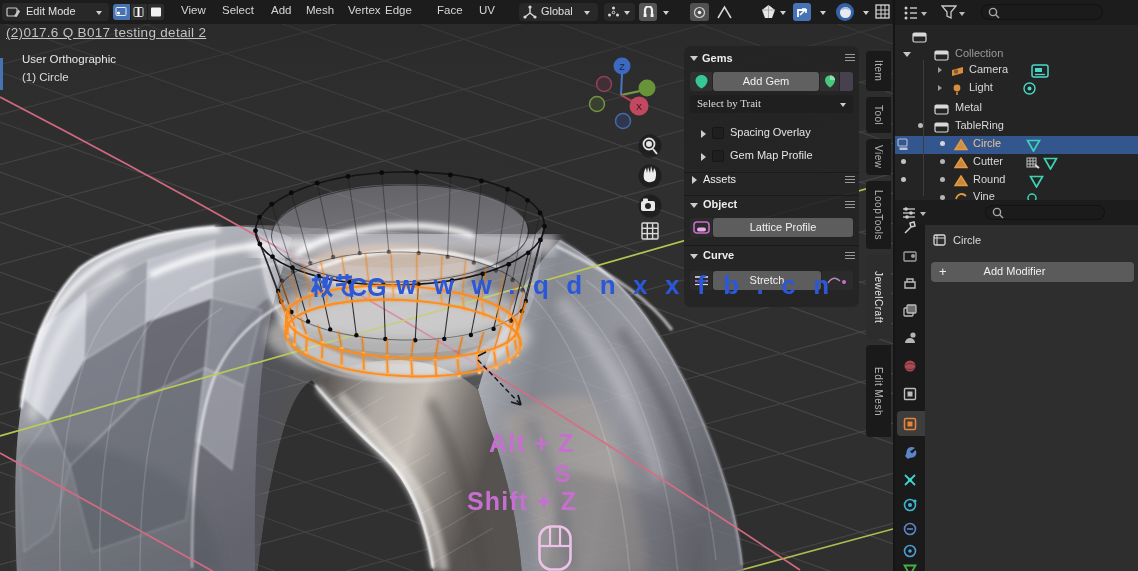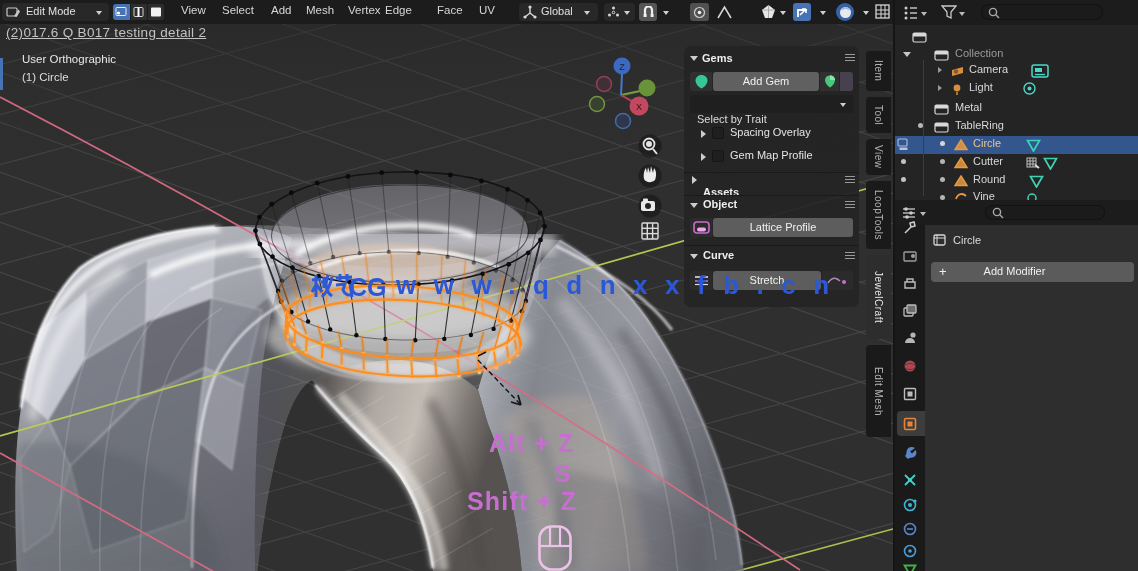--- a/index.html
+++ b/index.html
@@ -765,31 +765,31 @@
         <path d="M 7.5 1 C 11 1 13.5 3.5 13.5 6.5 C 13.5 10 10 13.5 7.5 14.5 C 5 13.5 1.5 10 1.5 6.5 C 1.5 3.5 4 1 7.5 1 Z" fill="#35c893"></path>
       </svg>
       <div class="pbtn" style="left:29px;top:26px;width:106px;height:19px;line-height:19px;background:#606060;">Add Gem</div>
       <div class="abs" style="left:136px;top:26px;width:19px;height:19px;background:#303030;"></div>
       <svg class="abs" style="left:139px;top:28px" width="14" height="15">
         <path d="M 7 1.5 C 10 1.5 12 3.5 12 6 C 12 9 9 12.5 7 13.5 C 5 12.5 2 9 2 6 C 2 3.5 4 1.5 7 1.5 Z" fill="#49c77c"></path>
         <path d="M 7 1.5 C 10 1.5 12 3.5 12 6 L 7 6 Z" fill="#8fe0ae"></path>
       </svg>
       <div class="abs" style="left:156px;top:26px;width:13px;height:19px;background:#47404e;border-radius:0 3px 3px 0;"></div>
       <div class="abs" style="left:6px;top:49px;width:163px;height:18px;background:#1f1f1f;border-radius:3px;"></div>
-      <div class="abs" style="left:13px;top:67px;font-size:11px;color:#dcdcdc;z-index:2;">Select by Trait</div>
+      <div class="abs" style="left:13px;top:51px;font-size:11px;color:#dcdcdc;z-index:2;font-family:Liberation Serif, serif;">Select by Trait</div>
       <div class="abs" style="left:156px;top:57px;width:0;height:0;border-left:3.5px solid transparent;border-right:3.5px solid transparent;border-top:4.0px solid #cfcfcf;z-index:41;"></div>
       <div class="parrow pr-r" style="left:17px;top:84px;"></div>
       <div class="chk" style="left:28px;top:81px;"></div>
       <div class="abs" style="left:46px;top:80px;font-size:11px;color:#e4e4e4;">Spacing Overlay</div>
       <div class="parrow pr-r" style="left:17px;top:107px;"></div>
       <div class="chk" style="left:28px;top:104px;"></div>
       <div class="abs" style="left:46px;top:103px;font-size:11px;color:#e4e4e4;">Gem Map Profile</div>
       <div class="abs" style="left:0px;top:126px;width:175px;height:1px;background:#1a1a1a;"></div>
       <div class="parrow pr-r" style="left:8px;top:130px;"></div>
-      <div class="phead" style="left:19px;top:140px;font-weight:bold;">Assets</div>
+      <div class="phead" style="left:19px;top:127px;font-weight:normal;">Assets</div>
       <div class="burger" style="left:161px;top:130px;"></div>
       <div class="abs" style="left:0px;top:149px;width:175px;height:1px;background:#1a1a1a;"></div>
       <div class="parrow pr-d" style="left:6px;top:157px;"></div>
       <div class="phead" style="left:19px;top:152px;font-weight:bold;">Object</div>
       <div class="burger" style="left:161px;top:155px;"></div>
       <div class="abs" style="left:6px;top:172px;width:22px;height:19px;background:#2b2b2b;border-radius:3px 0 0 3px;"></div>
       <svg class="abs" style="left:9px;top:175px" width="17" height="13">
         <rect x="1" y="1" width="15" height="11" rx="3" fill="none" stroke="#c86fc9" stroke-width="1.6"></rect>
         <rect x="4" y="6.5" width="9" height="4" rx="2" fill="#e9a8ea"></rect>
       </svg>

